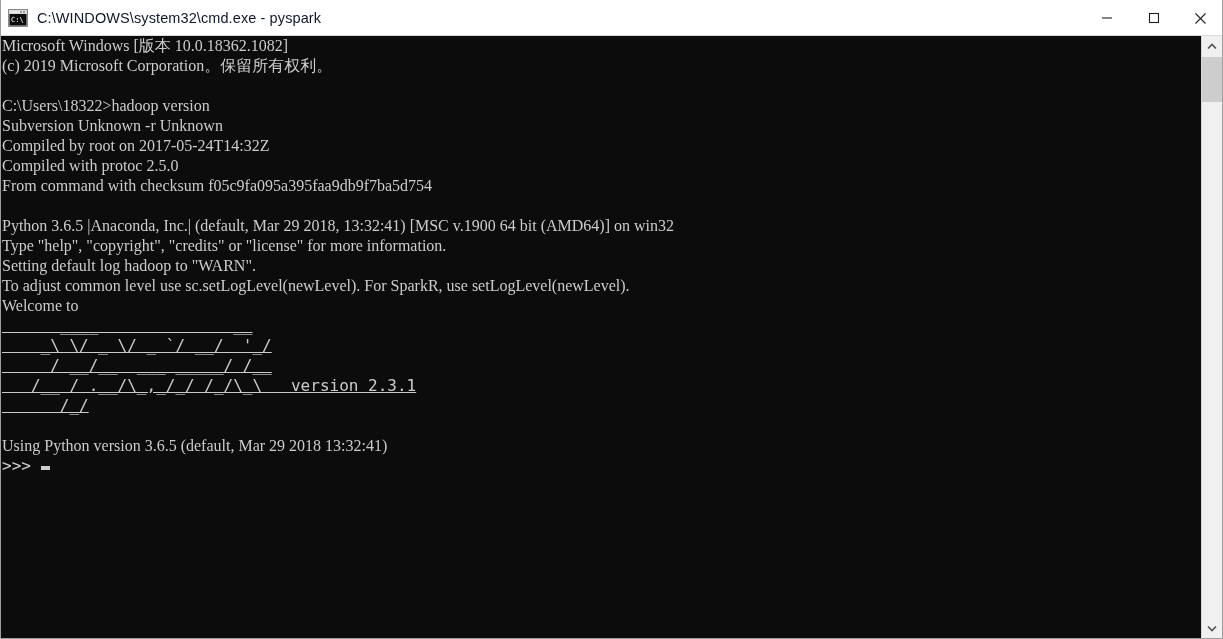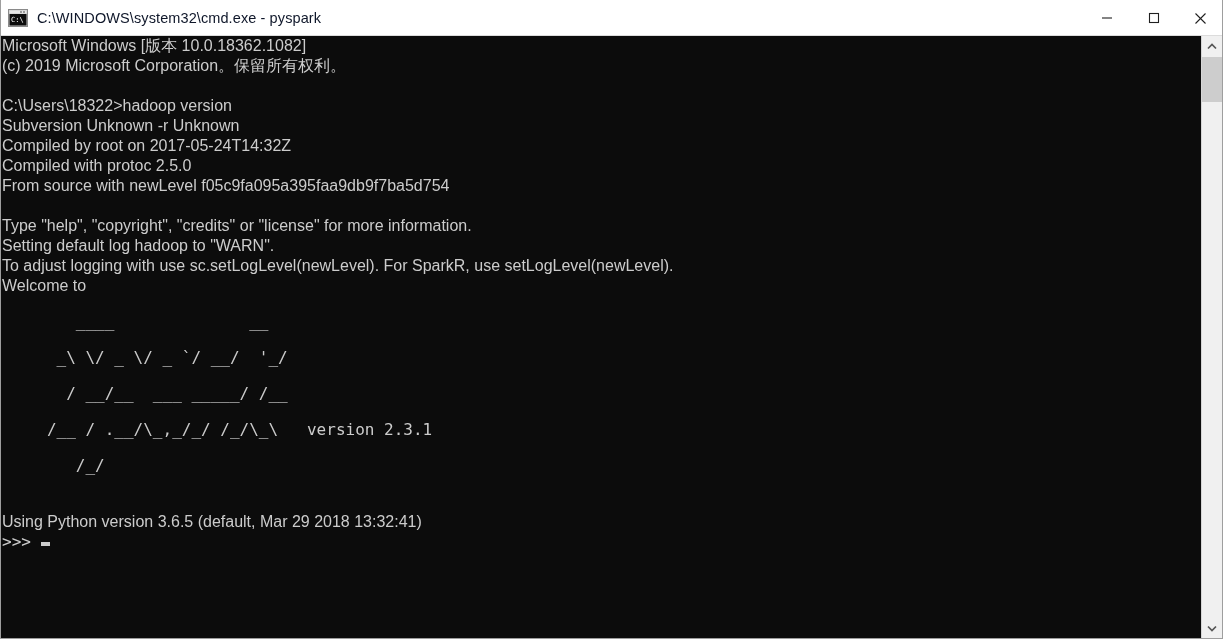--- a/index.html
+++ b/index.html
@@ -76,42 +76,43 @@
     width: 1202px;
     height: 603px;
     background: #0c0c0c;
     overflow: hidden;
   }
   .console-inner {
     padding: 0;
     margin: 0;
   }
   .line {
-    font-family: Liberation Sans, sans-serif;
+    font-family: Liberation Serif, serif;
     font-size: 16px;
     line-height: 20px;
     height: 20px;
     color: #cccccc;
     white-space: pre;
     letter-spacing: 0px;
     margin: 0;
     padding: 0 0 0 1px;
   }
   .line.blank { color: transparent; }
 
   
   .logo-line {
     font-family: "DejaVu Sans Mono", "Liberation Mono", monospace;
     font-size: 16px;
     line-height: 20px;
     height: 20px;
     color: #cccccc;
     white-space: pre;
-    margin: 16px;
+    margin: 0;
     padding: 0 0 0 1px;
+    text-decoration: underline;
   }
   .prompt-line {
     position: relative;
     font-family: "DejaVu Sans Mono", "Liberation Mono", monospace;
     font-size: 16px;
     line-height: 20px;
     height: 20px;
     color: #cccccc;
     white-space: pre;
     padding: 0 0 0 1px;
@@ -203,25 +204,26 @@
   <div class="console">
     <div class="console-inner">
 
       <div class="line">Microsoft Windows [版本 10.0.18362.1082]</div>
       <div class="line">(c) 2019 Microsoft Corporation。保留所有权利。</div>
       <div class="line blank"></div>
       <div class="line">C:\Users\18322&gt;hadoop version</div>
       <div class="line">Subversion Unknown -r Unknown</div>
       <div class="line">Compiled by root on 2017-05-24T14:32Z</div>
       <div class="line">Compiled with protoc 2.5.0</div>
-      <div class="line">From source with newLevel f05c9fa095a395faa9db9f7ba5d754</div>
+      <div class="line">From command with checksum f05c9fa095a395faa9db9f7ba5d754</div>
       <div class="line blank"></div>
+      <div class="line">Python 3.6.5 |Anaconda, Inc.| (default, Mar 29 2018, 13:32:41) [MSC v.1900 64 bit (AMD64)] on win32</div>
       <div class="line">Type "help", "copyright", "credits" or "license" for more information.</div>
       <div class="line">Setting default log hadoop to "WARN".</div>
-      <div class="line">To adjust logging with use sc.setLogLevel(newLevel). For SparkR, use setLogLevel(newLevel).</div>
+      <div class="line">To adjust common level use sc.setLogLevel(newLevel). For SparkR, use setLogLevel(newLevel).</div>
       <div class="line">Welcome to</div>
 
       <div class="logo-line">      ____              __</div>
       <div class="logo-line">    _\ \/ _ \/ _ `/ __/  '_/</div>
       <div class="logo-line">     / __/__  ___ _____/ /__</div>
       <div class="logo-line">   /__ / .__/\_,_/_/ /_/\_\   version 2.3.1</div>
       <div class="logo-line">      /_/</div>
 
       <div class="line blank"></div>
       <div class="line">Using Python version 3.6.5 (default, Mar 29 2018 13:32:41)</div>

